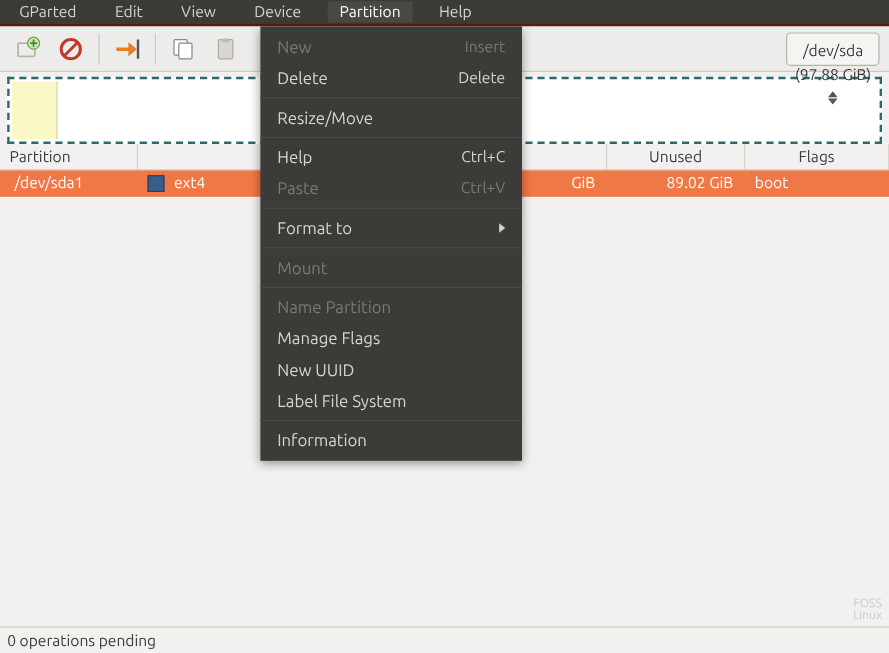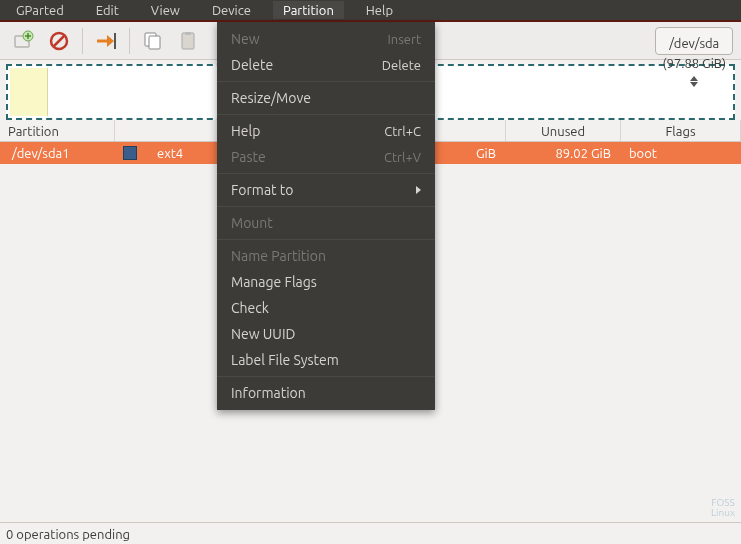--- a/index.html
+++ b/index.html
@@ -20,21 +20,21 @@
   .table-header { display: flex; background: #f2f1f0; border-bottom: 1px solid #d0ccc4; height: 22px; align-items: center; }
   .th { padding: 2px 8px; border-right: 1px solid #d8d5cd; height: 100%; display:flex; align-items:center; }
   .th.partition { width: 115px; }
   .th.fs { width: 100px; }
   .th.gap { flex: 1; }
   .th.unused { width: 115px; justify-content:center; }
   .th.flags { width: 120px; justify-content:center; }
   .table-row { display: flex; height: 22px; background: #f07746; color: #fff; align-items: center; }
   .td { padding: 2px 8px; height:100%; display:flex; align-items:center; }
   .td.partition { width: 115px; padding-left: 12px; }
-  .td.fs { width: 100px; gap:20px; }
+  .td.fs { width: 100px; gap:8px; }
   .fs-color { width: 14px; height: 14px; background: #3a5e8c; border: 1px solid #24405f; }
   .td.gap { flex:1; justify-content:flex-end; padding-right: 10px; }
   .td.unused { width:115px; justify-content:flex-end; padding-right:10px; }
   .td.flags { width:120px; padding-left:8px; }
   .statusbar { position: absolute; bottom: 0; left: 0; right: 0; height: 22px; border-top: 1px solid #cfcbc3; background: #f2f1f0; display:flex; align-items:center; padding: 0 6px; }
   .dropdown { position: absolute; top: 22px; left: 217px; width: 218px; background: #3c3b37; color: #d6d4cf; box-shadow: 0 3px 8px rgba(0,0,0,0.4); padding: 4px 0; z-index: 10; }
   .dd-item { display: flex; align-items: center; padding: 5px 14px; cursor: pointer; font-size: 14px; }
   .dd-item.disabled { color: #7a7973; }
   .dd-item .accel { margin-left: auto; font-size: 13px; color: inherit; }
   .dd-item .submenu-arrow { margin-left:auto; width:0; height:0; border-top:4px solid transparent; border-bottom:4px solid transparent; border-left:5px solid #d6d4cf; }
@@ -156,23 +156,20 @@
     <span>Mount</span>
   </div>
   <div class="dd-sep"></div>
   <div class="dd-item disabled">
     <span>Name Partition</span>
   </div>
   <div class="dd-item">
     <span>Manage Flags</span>
   </div>
   <div class="dd-item">
-    <span>Check</span>
-  </div>
-  <div class="dd-item">
     <span>New UUID</span>
   </div>
   <div class="dd-item">
     <span>Label File System</span>
   </div>
   <div class="dd-sep"></div>
   <div class="dd-item">
     <span>Information</span>
   </div>
 </div>

